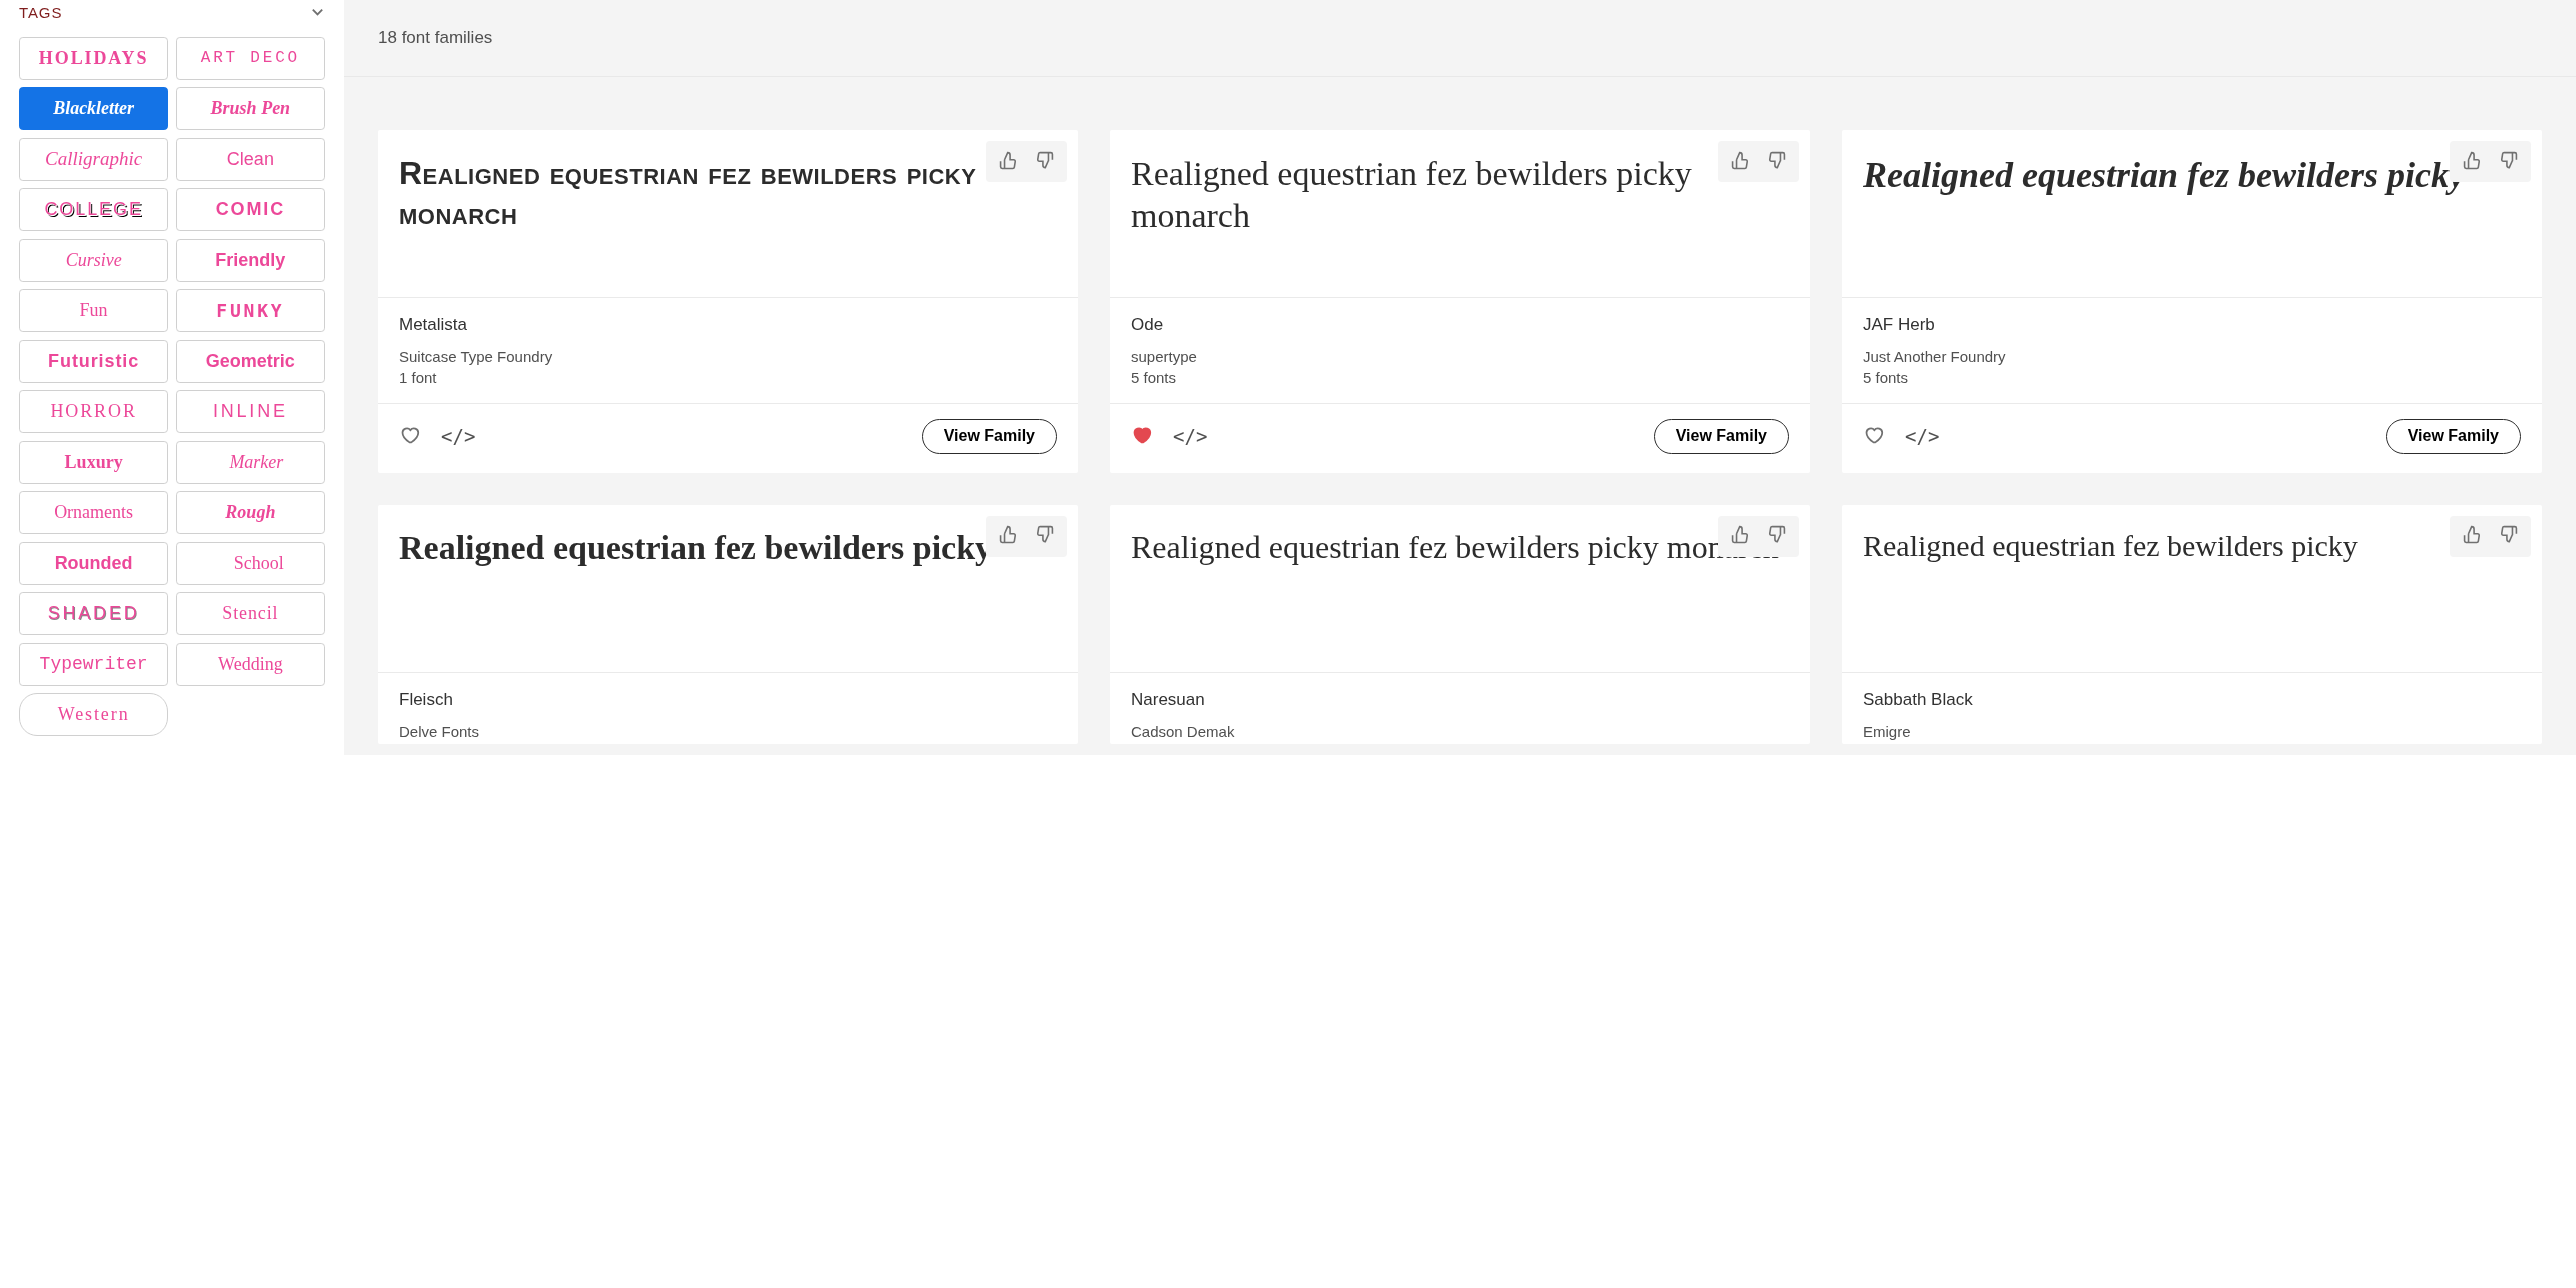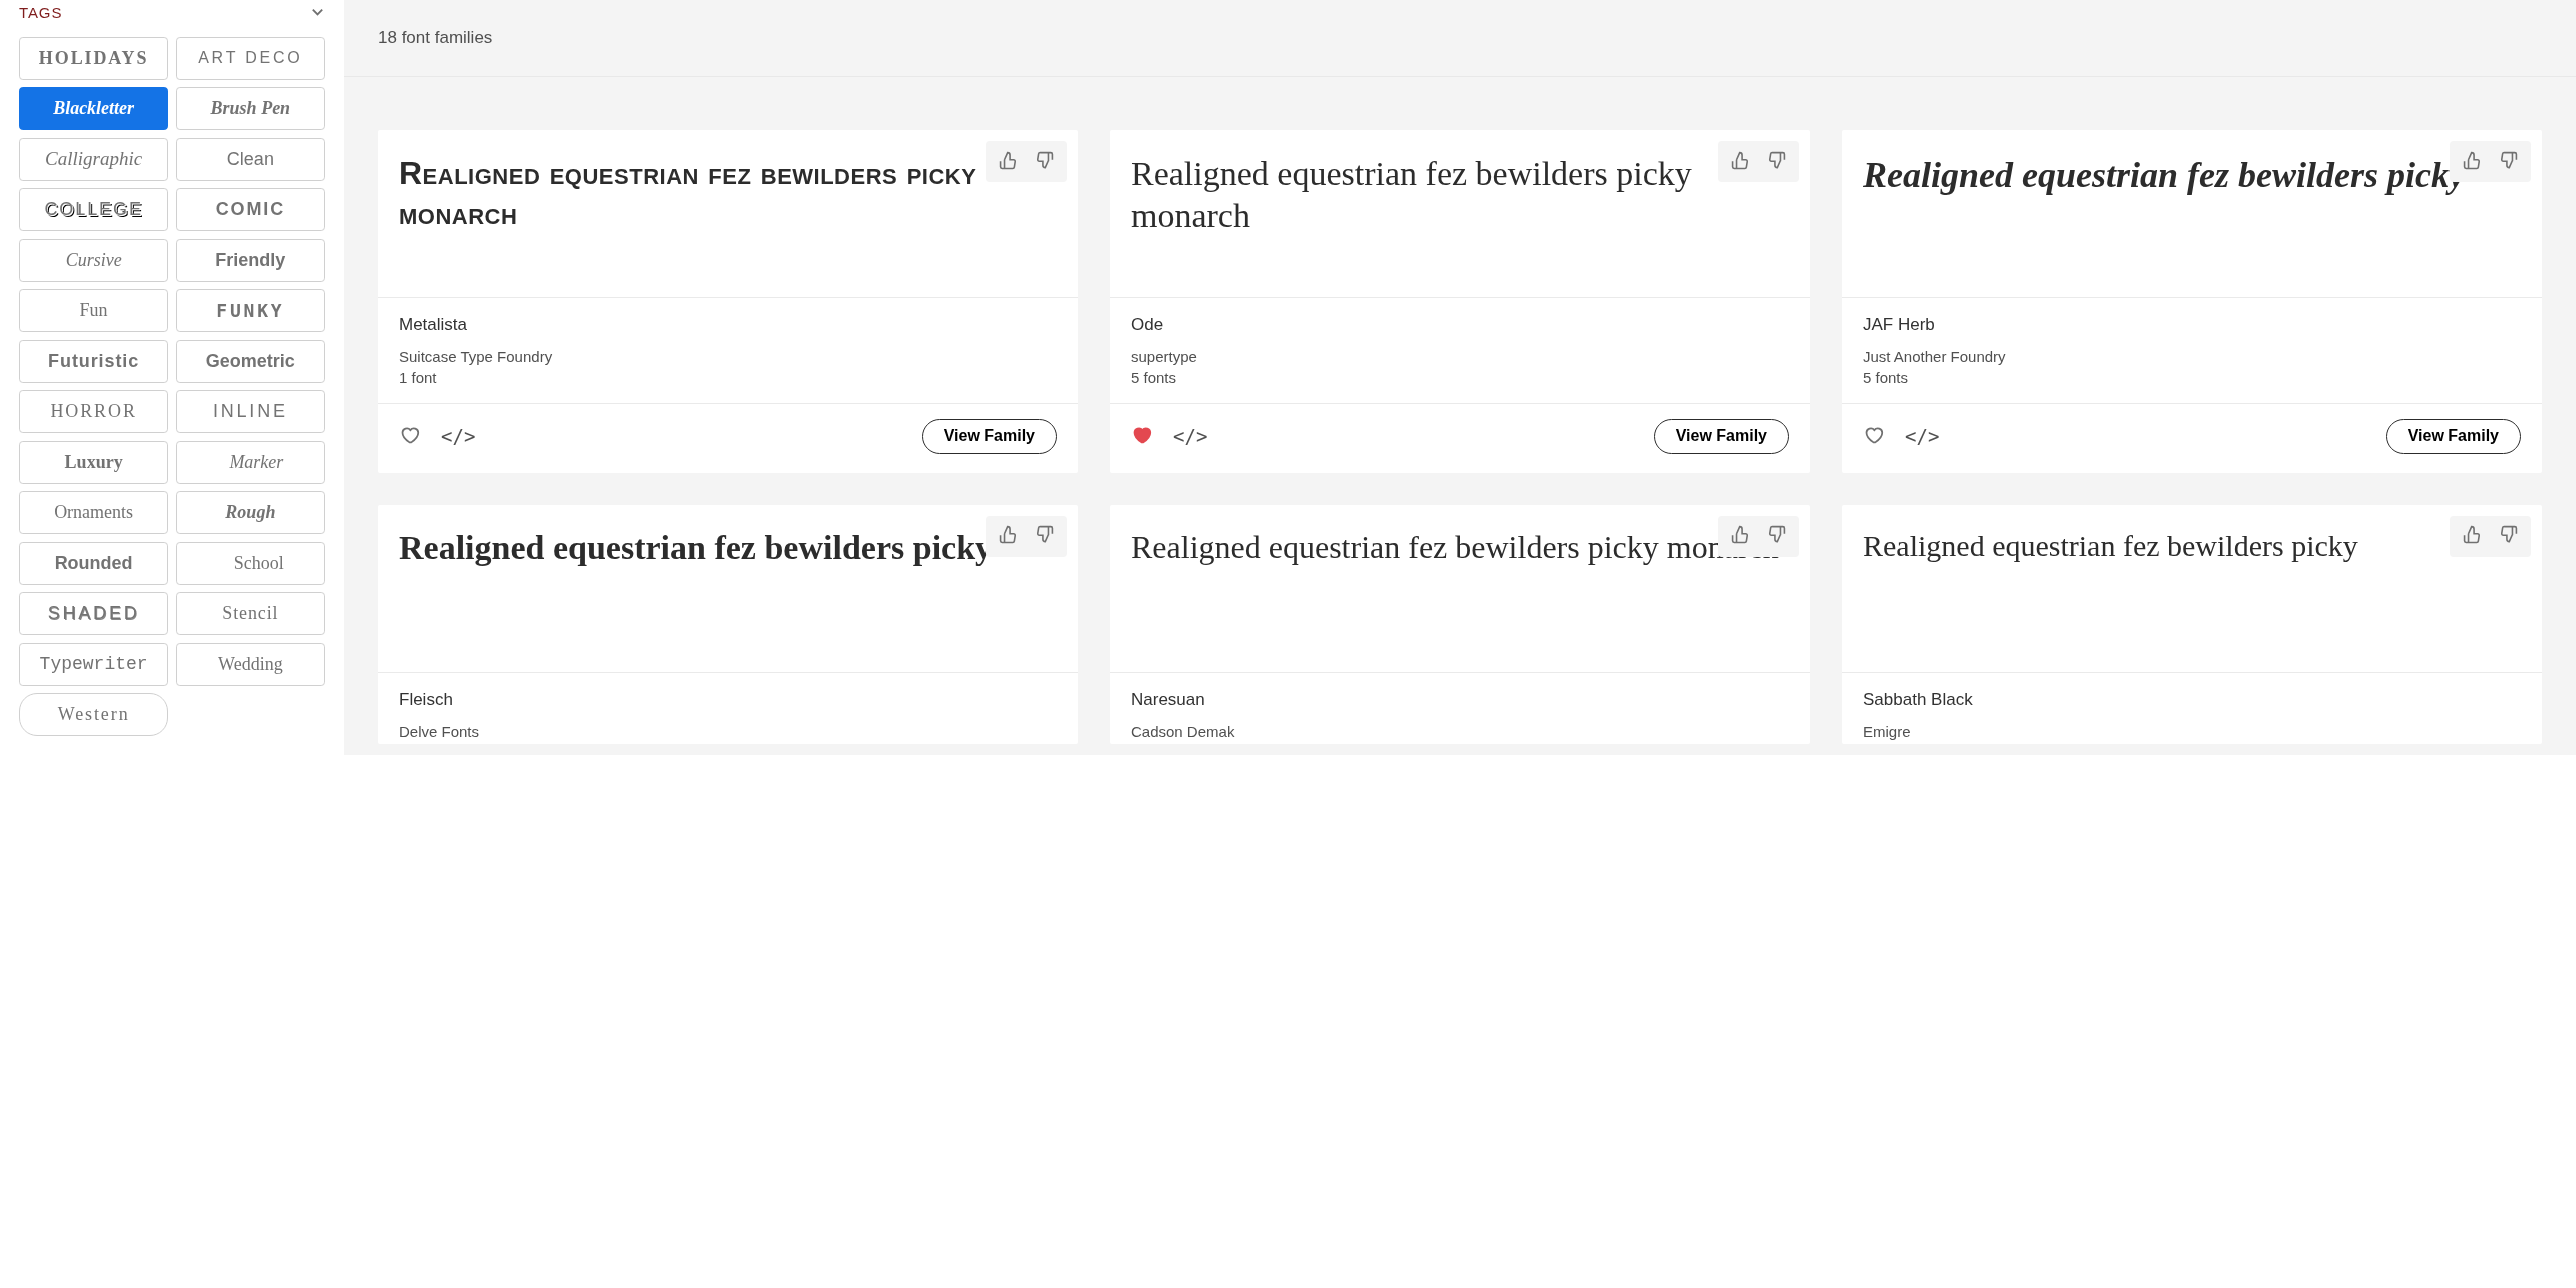--- a/index.html
+++ b/index.html
@@ -3,26 +3,26 @@
 <meta charset="utf-8">
 <style>
 * { box-sizing: border-box; margin: 0; padding: 0; }
 body { font-family: -apple-system, BlinkMacSystemFont, "Segoe UI", sans-serif; background: #fff; color: #2c2c2c; }
 .layout { display: flex; width: 100%; }
 .sidebar { width: 344px; padding: 0 19px 19px 19px; background: #fff; flex-shrink: 0; }
 .tags-header { display: flex; justify-content: space-between; align-items: center; padding: 3.8px 0 15px 0; }
 .tags-title { font-size: 15px; font-weight: 400; color: #7f1d1d; letter-spacing: 0.9px; }
 .chevron { color: #707070; }
 .tag-grid { display: grid; grid-template-columns: 1fr 1fr; gap: 7.5px; }
-.tag-btn { border: 0.9px solid #d0d0d0; border-radius: 3.8px; background: #fff; height: 43px; display: flex; align-items: center; justify-content: center; cursor: pointer; font-size: 18px; color: #737373; }
+.tag-btn { border: 0.9px solid #d0d0d0; border-radius: 3.8px; background: #fff; height: 43px; display: flex; align-items: center; justify-content: center; cursor: pointer; font-size: 18px; color: #ec4899; }
 .tag-btn.selected { background: #1473e6; border-color: #1473e6; color: #fff; }
 
 
 .t-holidays { font-family: Georgia, serif; font-weight: 700; letter-spacing: 1.9px; }
-.t-artdeco { font-family: Liberation Sans, sans-serif; letter-spacing: 2.8px; font-size: 16px; }
+.t-artdeco { font-family: Liberation Mono, monospace; letter-spacing: 2.8px; font-size: 16px; }
 .t-blackletter { font-family: Georgia, serif; font-weight: 700; font-style: italic; }
 .t-brushpen { font-family: "Comic Sans MS", cursive; font-style: italic; font-weight: 700; }
 .t-calligraphic { font-family: cursive; font-style: italic; font-size: 19px; }
 .t-clean { font-family: sans-serif; }
 .t-college { font-family: Impact, sans-serif; letter-spacing: 1.9px; text-shadow: 0.9px 0.9px 0 #fff, 1.9px 1.9px 0 #000; }
 .t-comic { font-family: "Comic Sans MS", sans-serif; font-weight: 700; letter-spacing: 1.9px; }
 .t-cursive { font-family: cursive; font-style: italic; }
 .t-friendly { font-family: sans-serif; font-weight: 600; }
 .t-fun { font-family: cursive; }
 .t-funky { font-family: monospace; letter-spacing: 2.8px; font-weight: 700; }

